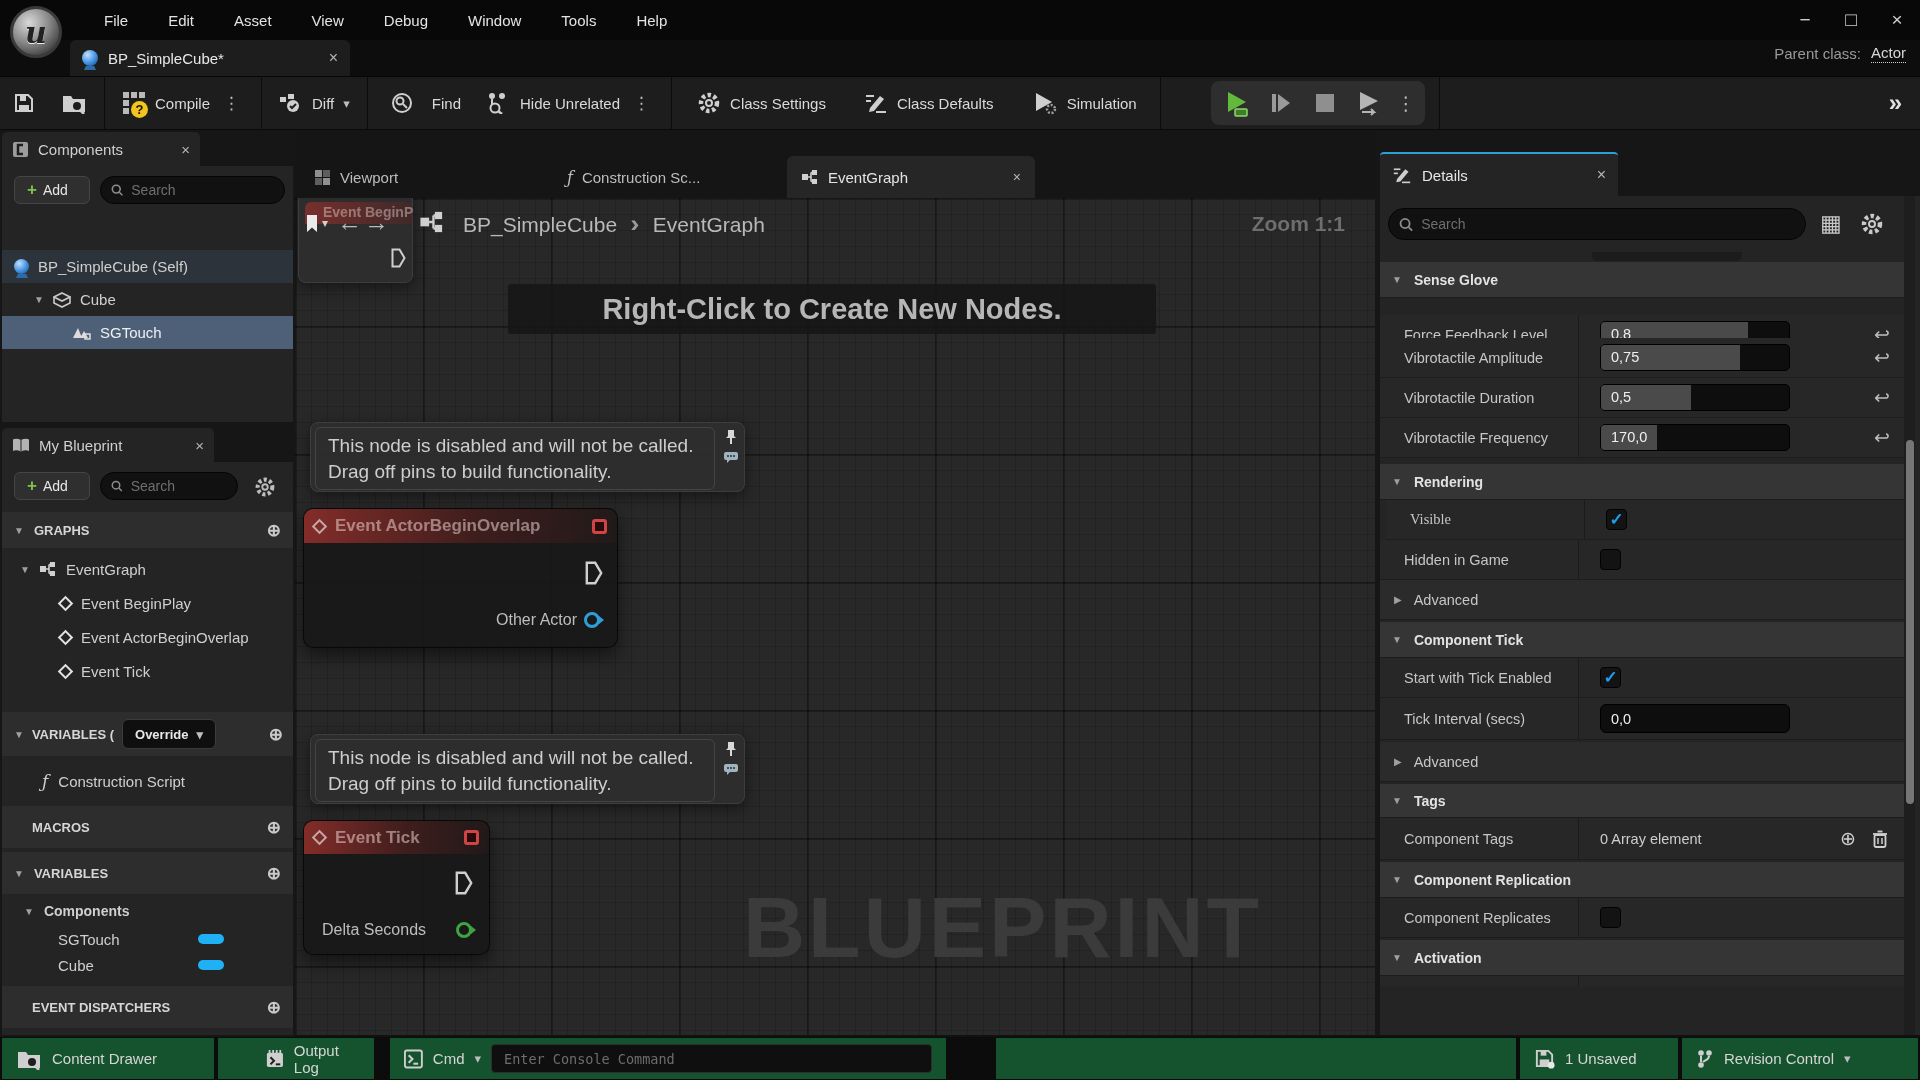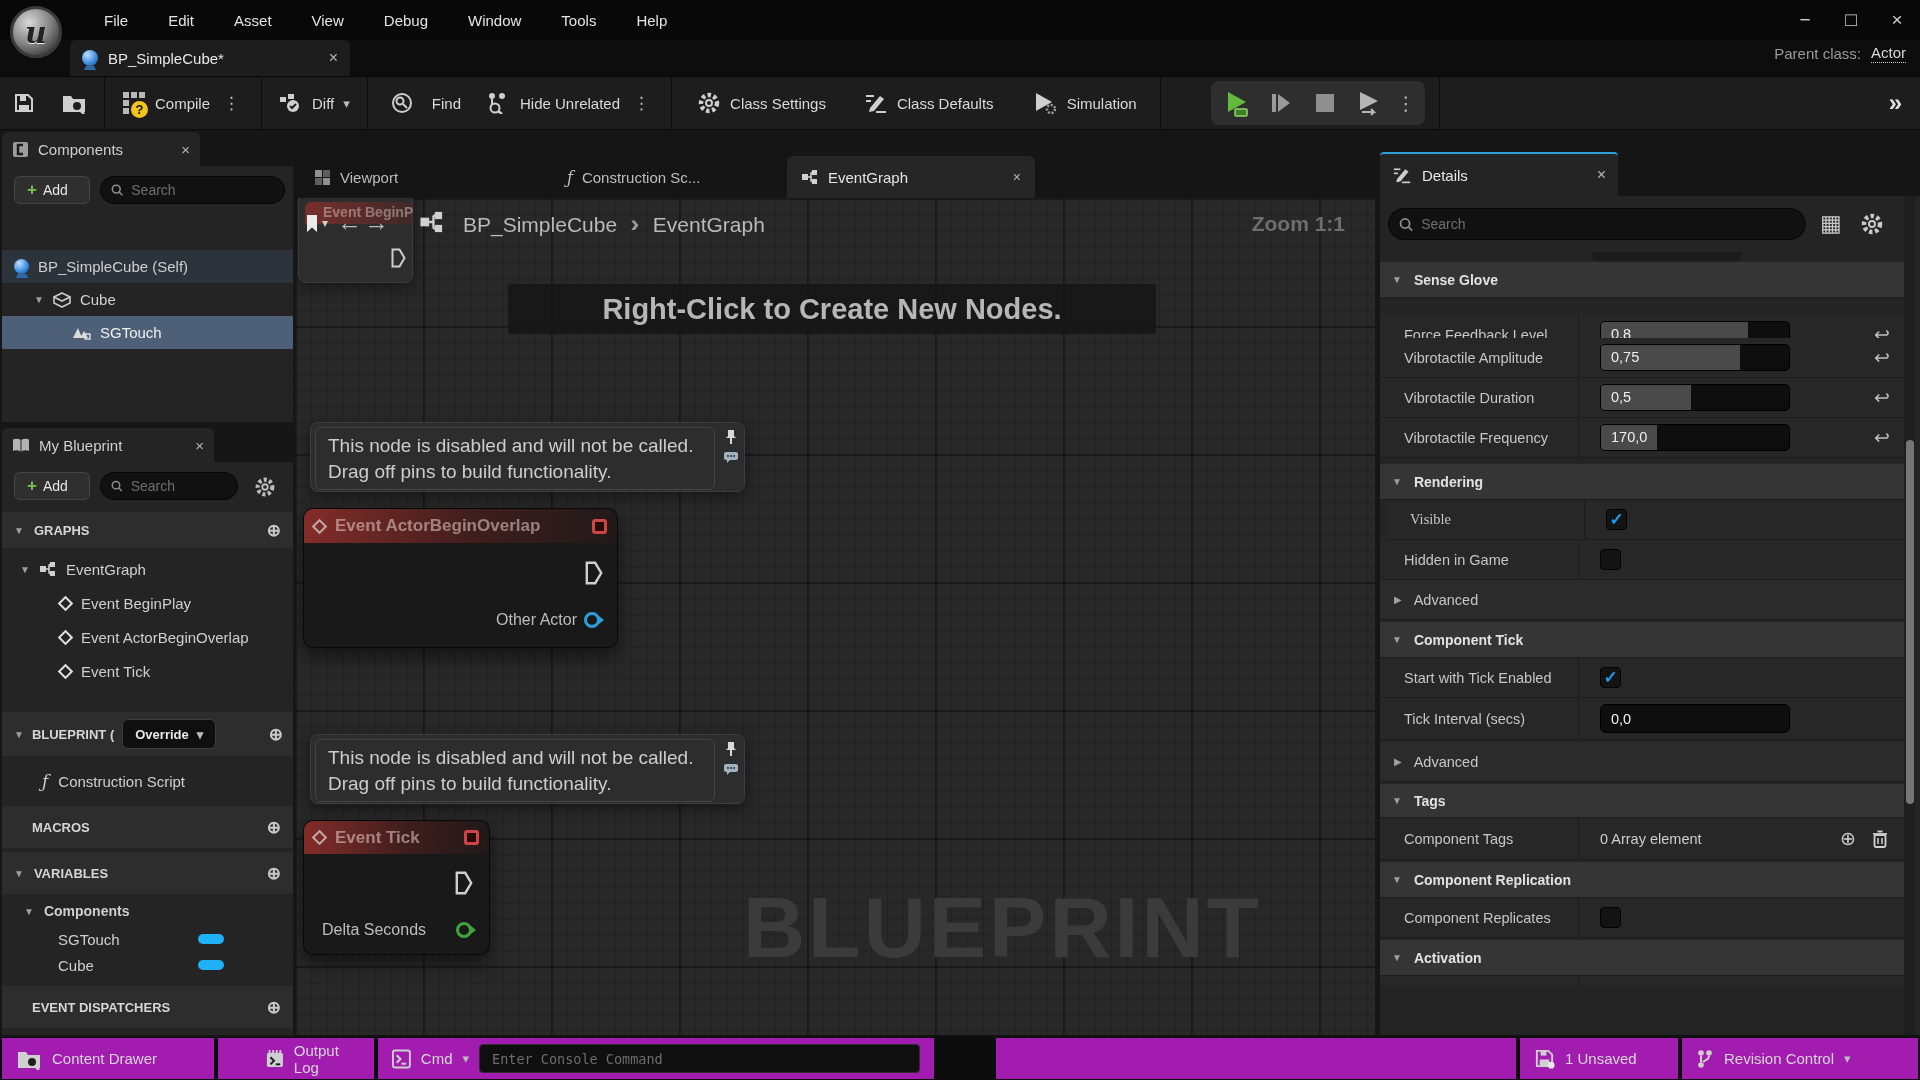--- a/index.html
+++ b/index.html
@@ -94,21 +94,21 @@
   .slider .fill { position:absolute; left:0; top:0; bottom:0; background:#4a4a4a; }
   .slider .v { position:absolute; left:10px; top:4px; color:#efefef; font-size:14.5px; }
   .chk { margin-left:21px; width:21px; height:21px; background:#131313; border:1px solid #020202; border-radius:4px; display:flex; align-items:center; justify-content:center; color:#1e9df2; font-size:17px; font-weight:bold; }
   .spin { margin-left:21px; width:190px; height:29px; background:#0e0e0e; border:1px solid #000; border-radius:6px; display:flex; align-items:center; padding-left:10px; color:#efefef; font-size:14.5px; }
   .reset { margin-left:auto; margin-right:16px; color:#bdbdbd; font-size:19px; }
   #d-scroll-track { left:524px; top:0; width:11px; height:839px; background:#1e1e1e; }
   #d-scroll-thumb { left:526px; top:244px; width:8px; height:364px; background:#767676; border-radius:4px; }
 
   
   #statusbar { left:0; top:1037px; width:1920px; height:43px; background:#0c0c0c; }
-  .sb-seg { position:absolute; top:1px; height:41px; background:#a21caf; display:flex; align-items:center; gap:10px; padding:0 14px; color:#d6d6d6; font-size:15px; }
+  .sb-seg { position:absolute; top:1px; height:41px; background:#14532d; display:flex; align-items:center; gap:10px; padding:0 14px; color:#d6d6d6; font-size:15px; }
   #console-input { width:467px; height:29px; background:#0f0f0f; border:1px solid #2e2e2e; border-radius:4px; color:#bdbdbd; padding:0 12px; font-family:"DejaVu Sans Mono", monospace; font-size:13.5px; outline:none; }
   #console-input::placeholder { color:#6d6d6d; }
 </style>
 </head>
 <body>
 
 <div id="app">
 
   <div id="menubar" class="abs row">
     <div style="width:84px;"></div>
@@ -352,21 +352,21 @@
       <span class="diamond" style="border-color:#e2e2e2;"></span>
       <span>Event ActorBeginOverlap</span>
     </div>
     <div class="tree-row abs" style="left:0; top:194px; width:291px; height:30px; padding-left:58px; gap:10px;">
       <span class="diamond" style="border-color:#e2e2e2;"></span>
       <span>Event Tick</span>
     </div>
 
     <div class="sect-hdr abs" style="left:0; top:250px; width:291px; height:44px; padding-left:12px; gap:8px;">
       <span class="tri">▼</span>
-      <span>BLUEPRINT (</span>
+      <span>VARIABLES (</span>
       <span style="display:flex; align-items:center; gap:8px; background:#0f0f0f; border:1px solid #3c3c3c; border-radius:6px; height:30px; padding:0 12px; color:#e8e8e8; font-weight:bold; font-size:13px;">
         <span>Override</span>
         <span class="chev">▾</span>
       </span>
       <span class="cplus" style="margin-right:10px;">⊕</span>
     </div>
     <div class="tree-row abs" style="left:0; top:298px; width:291px; height:42px; padding-left:40px; gap:10px;">
       <span style="color:#cfcfcf; font-family:'DejaVu Serif', serif; font-style:italic; font-size:17px;">ƒ</span>
       <span>Construction Script</span>
     </div>
@@ -696,21 +696,21 @@
     </div>
     <div class="sb-seg" style="left:218px; width:156px;padding-left:48px;">
       <svg width="20" height="20" viewBox="0 0 20 20">
           <rect x="1" y="3" width="18" height="16" rx="2" fill="#cfcfcf"></rect>
           <path d="M4 0 v4 M8 0 v4 M12 0 v4 M16 0 v4" stroke="#cfcfcf" stroke-width="2"></path>
           <path d="M5 8 l4 4 -4 4" stroke="#1e1e1e" stroke-width="2.2" fill="none"></path>
           <line x1="11" y1="16" x2="16" y2="16" stroke="#1e1e1e" stroke-width="2.2"></line>
         </svg>
       <span>Output Log</span>
     </div>
-    <div class="sb-seg" style="left:378px; width:556px;">
+    <div class="sb-seg" style="left:390px; width:556px;">
       <svg width="20" height="20" viewBox="0 0 20 20">
           <rect x="1" y="1" width="18" height="18" rx="2" fill="none" stroke="#cfcfcf" stroke-width="2"></rect>
           <path d="M5 6 l4 4 -4 4" stroke="#cfcfcf" stroke-width="2.2" fill="none"></path>
           <line x1="10" y1="15" x2="15" y2="15" stroke="#cfcfcf" stroke-width="2.2"></line>
         </svg>
       <span>Cmd</span>
       <span class="chev">▾</span>
       <input id="console-input" placeholder="Enter Console Command" style="">
     </div>
     <div class="sb-seg" style="left:996px; width:520px;"></div>

